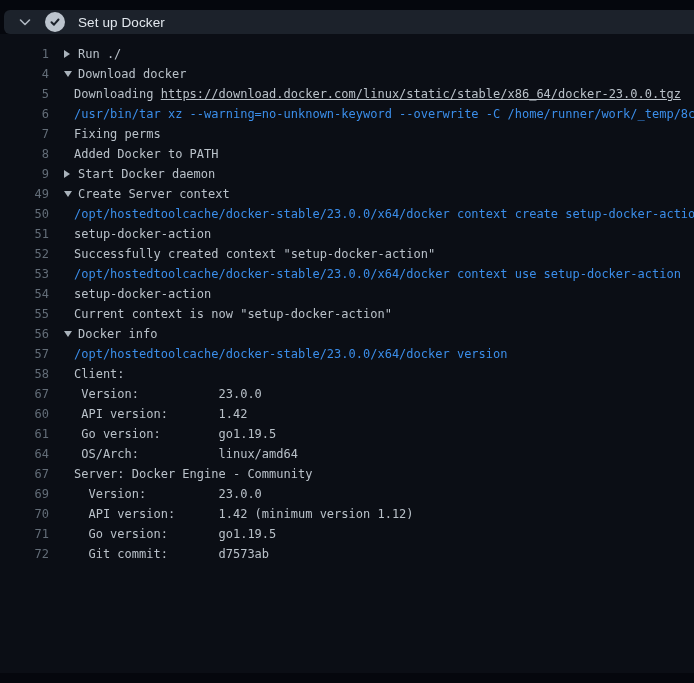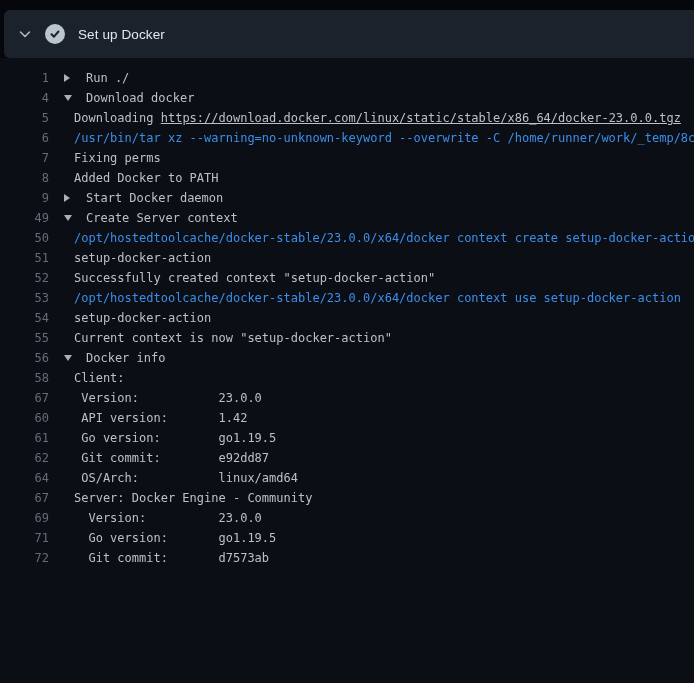--- a/index.html
+++ b/index.html
@@ -3,21 +3,21 @@
 <meta charset="utf-8">
 <style>
   * { margin:0; padding:0; box-sizing:border-box; }
   html,body {
     width:694px; height:683px; overflow:hidden;
     background:#05070d;
     font-family:"Liberation Sans", sans-serif;
   }
   .step-header {
     margin:10px 0 0 4px;
-    height:48px;
+    height:24px;
     background:#1c222b;
     border-radius:6px 0 0 6px;
     display:flex; align-items:center;
     padding-left:14px;
   }
   .chev { width:14px; height:14px; margin-right:13px; display:flex; align-items:center; justify-content:center; cursor:pointer; }
   .check-circle {
     width:20px; height:20px; border-radius:50%;
     background:#bcc4cd; margin-right:13px;
     display:flex; align-items:center; justify-content:center;
@@ -28,21 +28,21 @@
     height:639px;
     padding-top:10px;
     font-family:"DejaVu Sans Mono", monospace;
     font-size:12px;
     color:#b9c1c9;
     overflow:hidden;
   }
   .row { display:flex; height:20px; line-height:20px; white-space:pre; overflow:hidden; }
   .num { flex:0 0 49px; text-align:right; color:#636d78; cursor:pointer; }
   .content { margin-left:15px; display:flex; align-items:center; flex:1; overflow:hidden; }
-  .row.kind-group .content { cursor:pointer;gap:8px; }
+  .row.kind-group .content { cursor:pointer; }
   .row.child .content { padding-left:10px; }
   .tri { flex:0 0 14px; display:flex; align-items:center; }
   .tri-right { width:0; height:0; border-left:6px solid #a9b2bb; border-top:4px solid transparent; border-bottom:4px solid transparent; }
   .tri-down  { width:0; height:0; border-top:6px solid #a9b2bb; border-left:4px solid transparent; border-right:4px solid transparent; }
   .txt { white-space:pre; }
   .command-text { color:#3b8eea; }
   a.loglink { color:inherit; text-decoration:underline; cursor:pointer; }
 </style>
 </head>
 <body>
@@ -70,23 +70,24 @@
     <div class="row kind-text child"><span class="num">8</span><span class="content"><span class="txt">Added Docker to PATH</span></span></div>
     <div class="row kind-group"><span class="num">9</span><span class="content"><span class="tri"><span class="tri-right"></span></span><span class="txt">Start Docker daemon</span></span></div>
     <div class="row kind-group"><span class="num">49</span><span class="content"><span class="tri"><span class="tri-down"></span></span><span class="txt">Create Server context</span></span></div>
     <div class="row kind-command child"><span class="num">50</span><span class="content"><span class="txt command-text">/opt/hostedtoolcache/docker-stable/23.0.0/x64/docker context create setup-docker-action</span></span></div>
     <div class="row kind-text child"><span class="num">51</span><span class="content"><span class="txt">setup-docker-action</span></span></div>
     <div class="row kind-text child"><span class="num">52</span><span class="content"><span class="txt">Successfully created context "setup-docker-action"</span></span></div>
     <div class="row kind-command child"><span class="num">53</span><span class="content"><span class="txt command-text">/opt/hostedtoolcache/docker-stable/23.0.0/x64/docker context use setup-docker-action</span></span></div>
     <div class="row kind-text child"><span class="num">54</span><span class="content"><span class="txt">setup-docker-action</span></span></div>
     <div class="row kind-text child"><span class="num">55</span><span class="content"><span class="txt">Current context is now "setup-docker-action"</span></span></div>
     <div class="row kind-group"><span class="num">56</span><span class="content"><span class="tri"><span class="tri-down"></span></span><span class="txt">Docker info</span></span></div>
+    <div class="row kind-command child"><span class="num">57</span><span class="content"><span class="txt command-text">/opt/hostedtoolcache/docker-stable/23.0.0/x64/docker version</span></span></div>
     <div class="row kind-text child"><span class="num">58</span><span class="content"><span class="txt">Client:</span></span></div>
     <div class="row kind-text child"><span class="num">67</span><span class="content"><span class="txt"> Version:           23.0.0</span></span></div>
     <div class="row kind-text child"><span class="num">60</span><span class="content"><span class="txt"> API version:       1.42</span></span></div>
     <div class="row kind-text child"><span class="num">61</span><span class="content"><span class="txt"> Go version:        go1.19.5</span></span></div>
-    <div class="row kind-text child"><span class="num">62</span><span class="content"><span class="txt"> Git commit:        e92dd87</span></span></div>
     <div class="row kind-text child"><span class="num">64</span><span class="content"><span class="txt"> OS/Arch:           linux/amd64</span></span></div>
     <div class="row kind-text child"><span class="num">67</span><span class="content"><span class="txt">Server: Docker Engine - Community</span></span></div>
     <div class="row kind-text child"><span class="num">69</span><span class="content"><span class="txt">  Version:          23.0.0</span></span></div>
+    <div class="row kind-text child"><span class="num">70</span><span class="content"><span class="txt">  API version:      1.42 (minimum version 1.12)</span></span></div>
     <div class="row kind-text child"><span class="num">71</span><span class="content"><span class="txt">  Go version:       go1.19.5</span></span></div>
     <div class="row kind-text child"><span class="num">72</span><span class="content"><span class="txt">  Git commit:       d7573ab</span></span></div>
   </div>
 
 </body></html>

